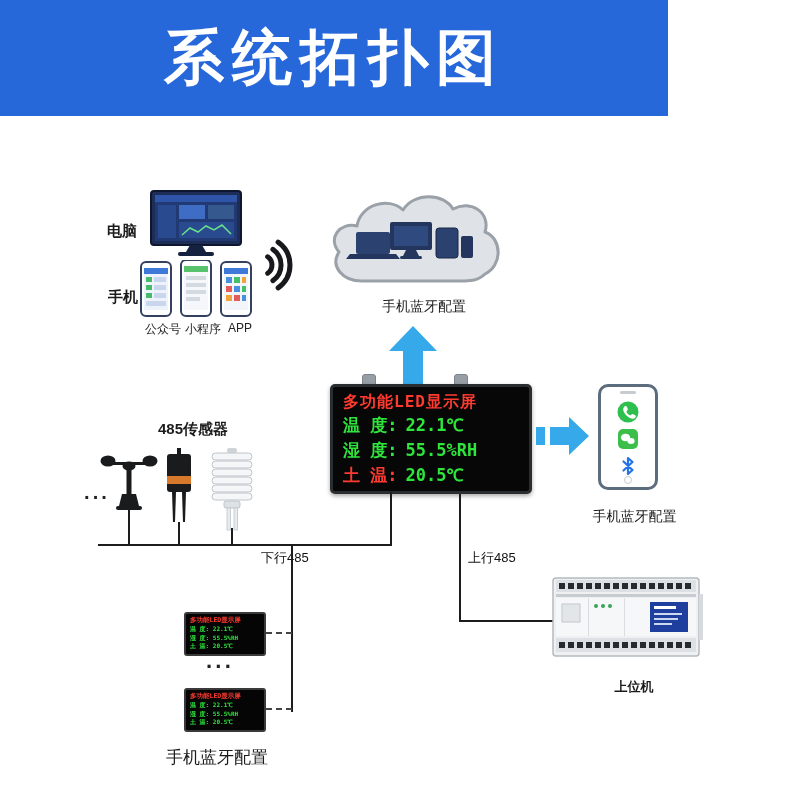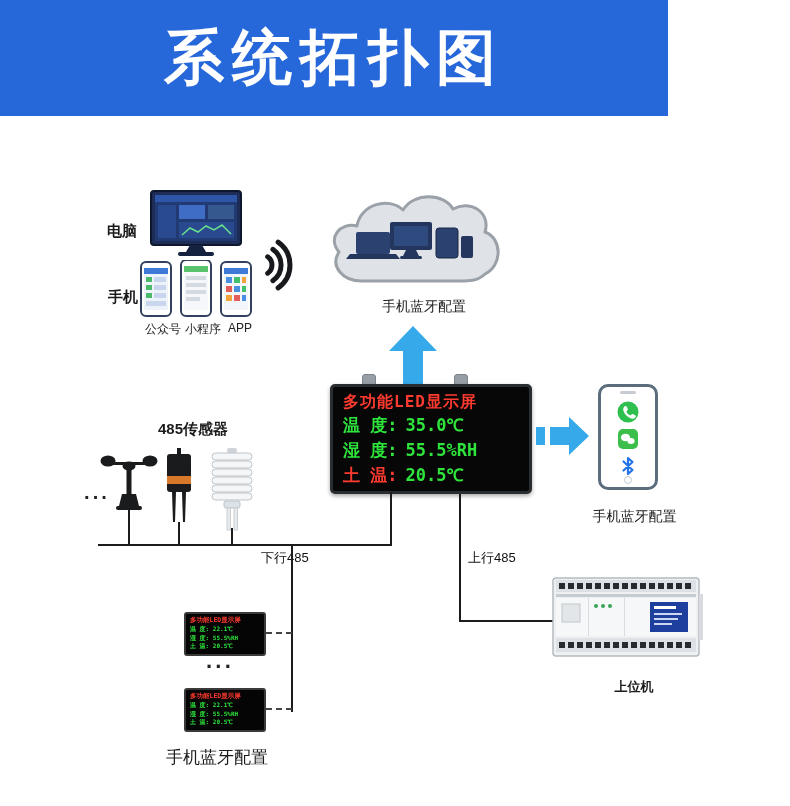--- a/index.html
+++ b/index.html
@@ -127,21 +127,21 @@
   <svg class="abs" style="left:388px;top:326px" width="50" height="58" viewBox="0 0 50 58">
     <polygon points="25,0 49,25 35,25 35,58 15,58 15,25 1,25" fill="#35a9e9"></polygon>
   </svg>
 
   <div class="abs ear" style="left:362px;top:374px"></div>
   <div class="abs ear" style="left:454px;top:374px"></div>
 
   <div class="abs led" style="left:330px;top:384px;width:202px;height:110px">
     <div class="led-title">多功能LED显示屏</div>
     <div class="led-row">
-      <span class="led-label">温 度:</span><span class="led-value">35.0℃</span>
+      <span class="led-label">温 度:</span><span class="led-value">22.1℃</span>
     </div>
     <div class="led-row">
       <span class="led-label">湿 度:</span><span class="led-value">55.5%RH</span>
     </div>
     <div class="led-row red-label">
       <span class="led-label">土 温:</span><span class="led-value">20.5℃</span>
     </div>
   </div>
 
   <svg class="abs" style="left:536px;top:414px" width="54" height="44" viewBox="0 0 54 44">

